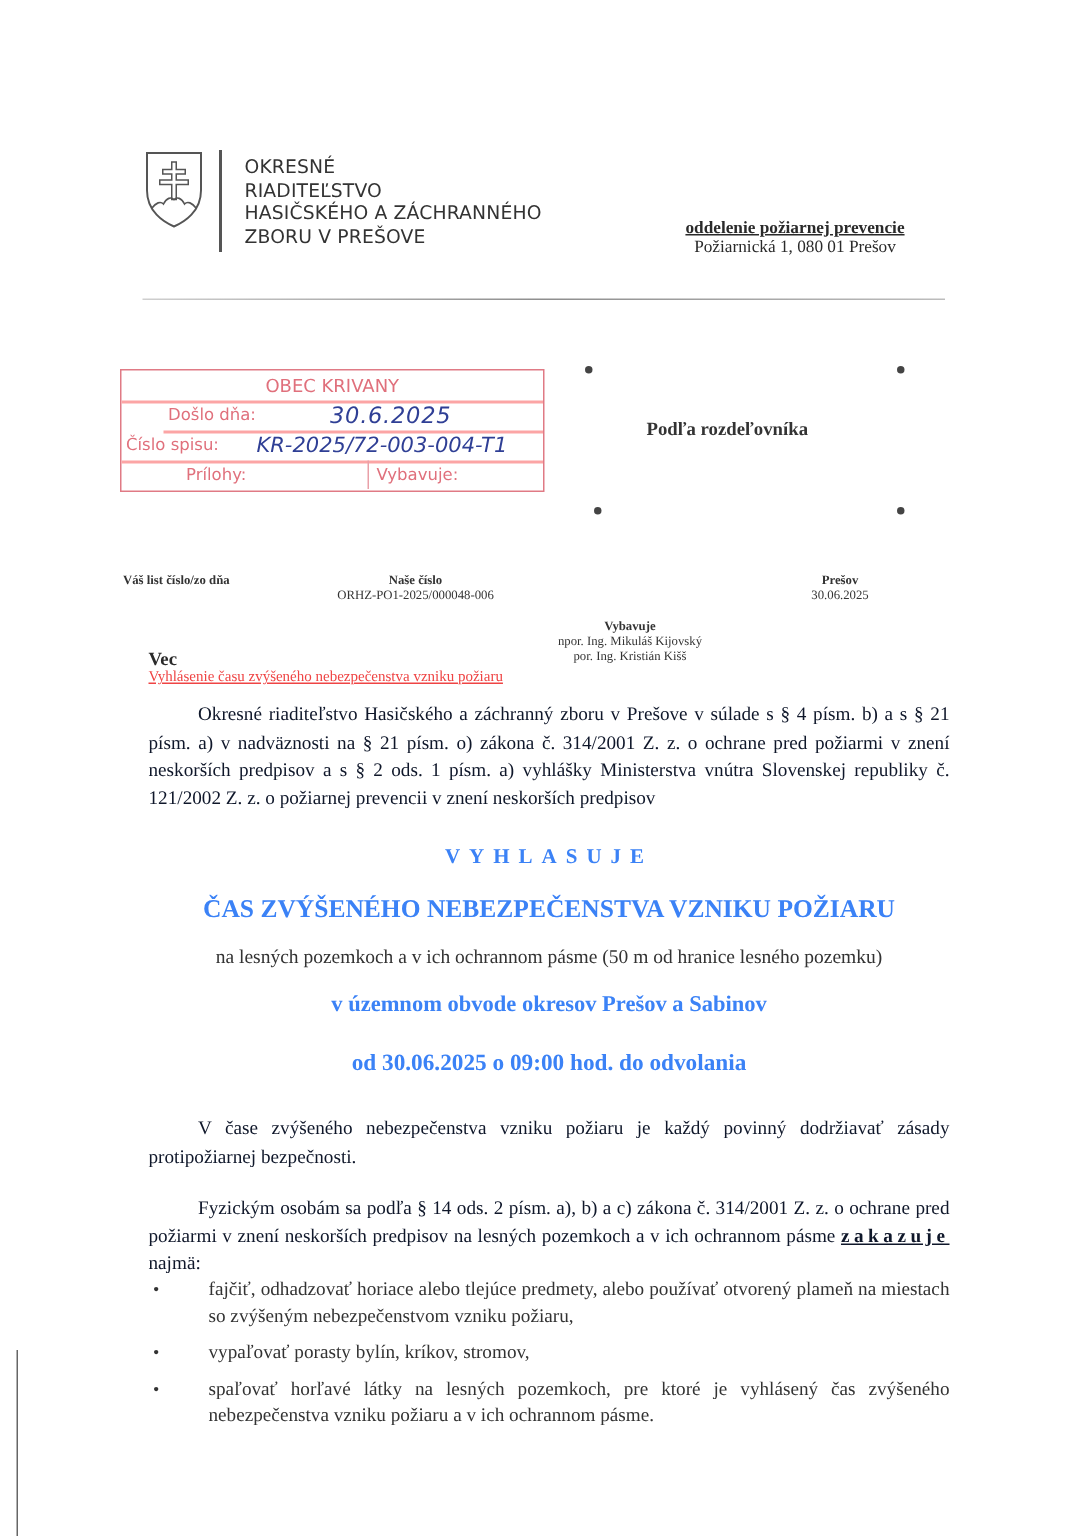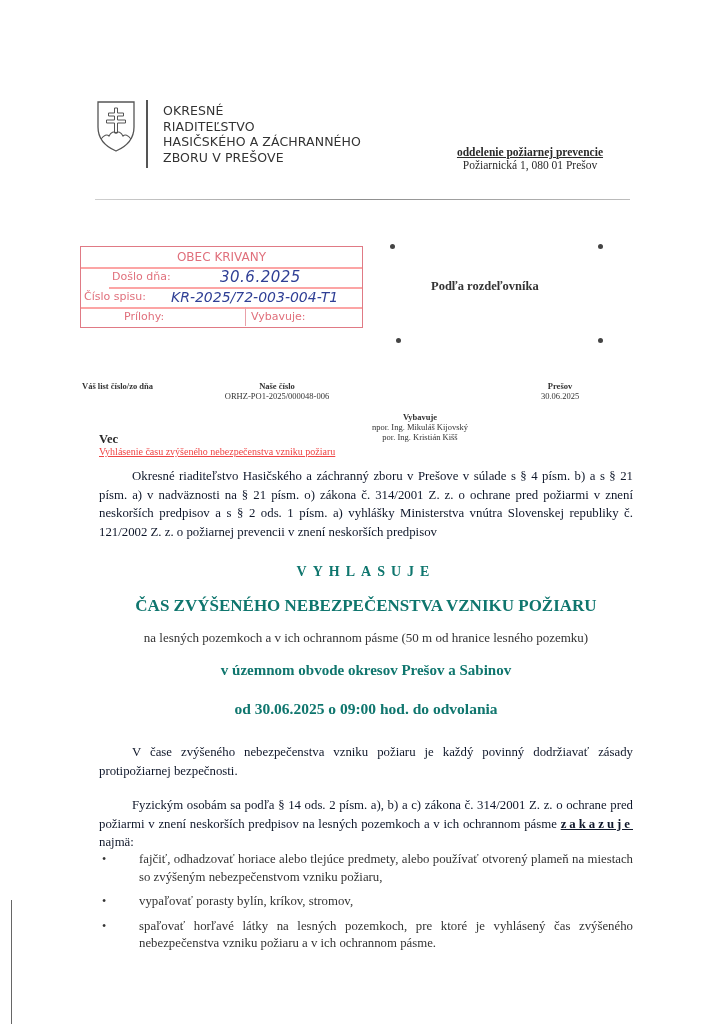--- a/index.html
+++ b/index.html
@@ -36,21 +36,21 @@
 
   
   .ref { font-size: 8.5px; line-height: 10px; color: #333; text-align: center; }
   .ref .h { font-weight: bold; }
 
   
   .vec { left: 99px; top: 432px; font-weight: bold; font-size: 12.5px; }
   .subj { left: 99px; top: 446px; font-size: 10px; text-decoration: underline; color: #ef4444; }
   .para { left: 99px; width: 534px; font-size: 12.8px; line-height: 18.5px; text-align: justify; color: #0f172a; }
   .indent { text-indent: 33px; }
-  .center { left: 99px; width: 534px; text-align: center; color: #0f766e; }
+  .center { left: 99px; width: 534px; text-align: center; color: #3b82f6; }
   .vyh { top: 564px; font-weight: bold; font-size: 14px; letter-spacing: 6px; }
   .cas { top: 596px; font-weight: bold; font-size: 17px; }
   .les { top: 630px; font-size: 13px; color: #333; }
   .uzem { top: 662px; font-weight: bold; font-size: 15px; }
   .od { top: 700px; font-weight: bold; font-size: 15.5px; }
   .spaced { font-weight: bold; text-decoration: underline; letter-spacing: 3px; }
   .bullets { left: 99px; width: 534px; top: 851px; margin: 0; padding: 0; list-style: none; font-size: 12.8px; line-height: 17.5px; color: #333; }
   .bullets li { position: relative; padding-left: 40px; margin-bottom: 7px; text-align: justify; }
   .bullets li .bul { position: absolute; left: 3px; top: 0; font-size: 12px; }
 </style>

